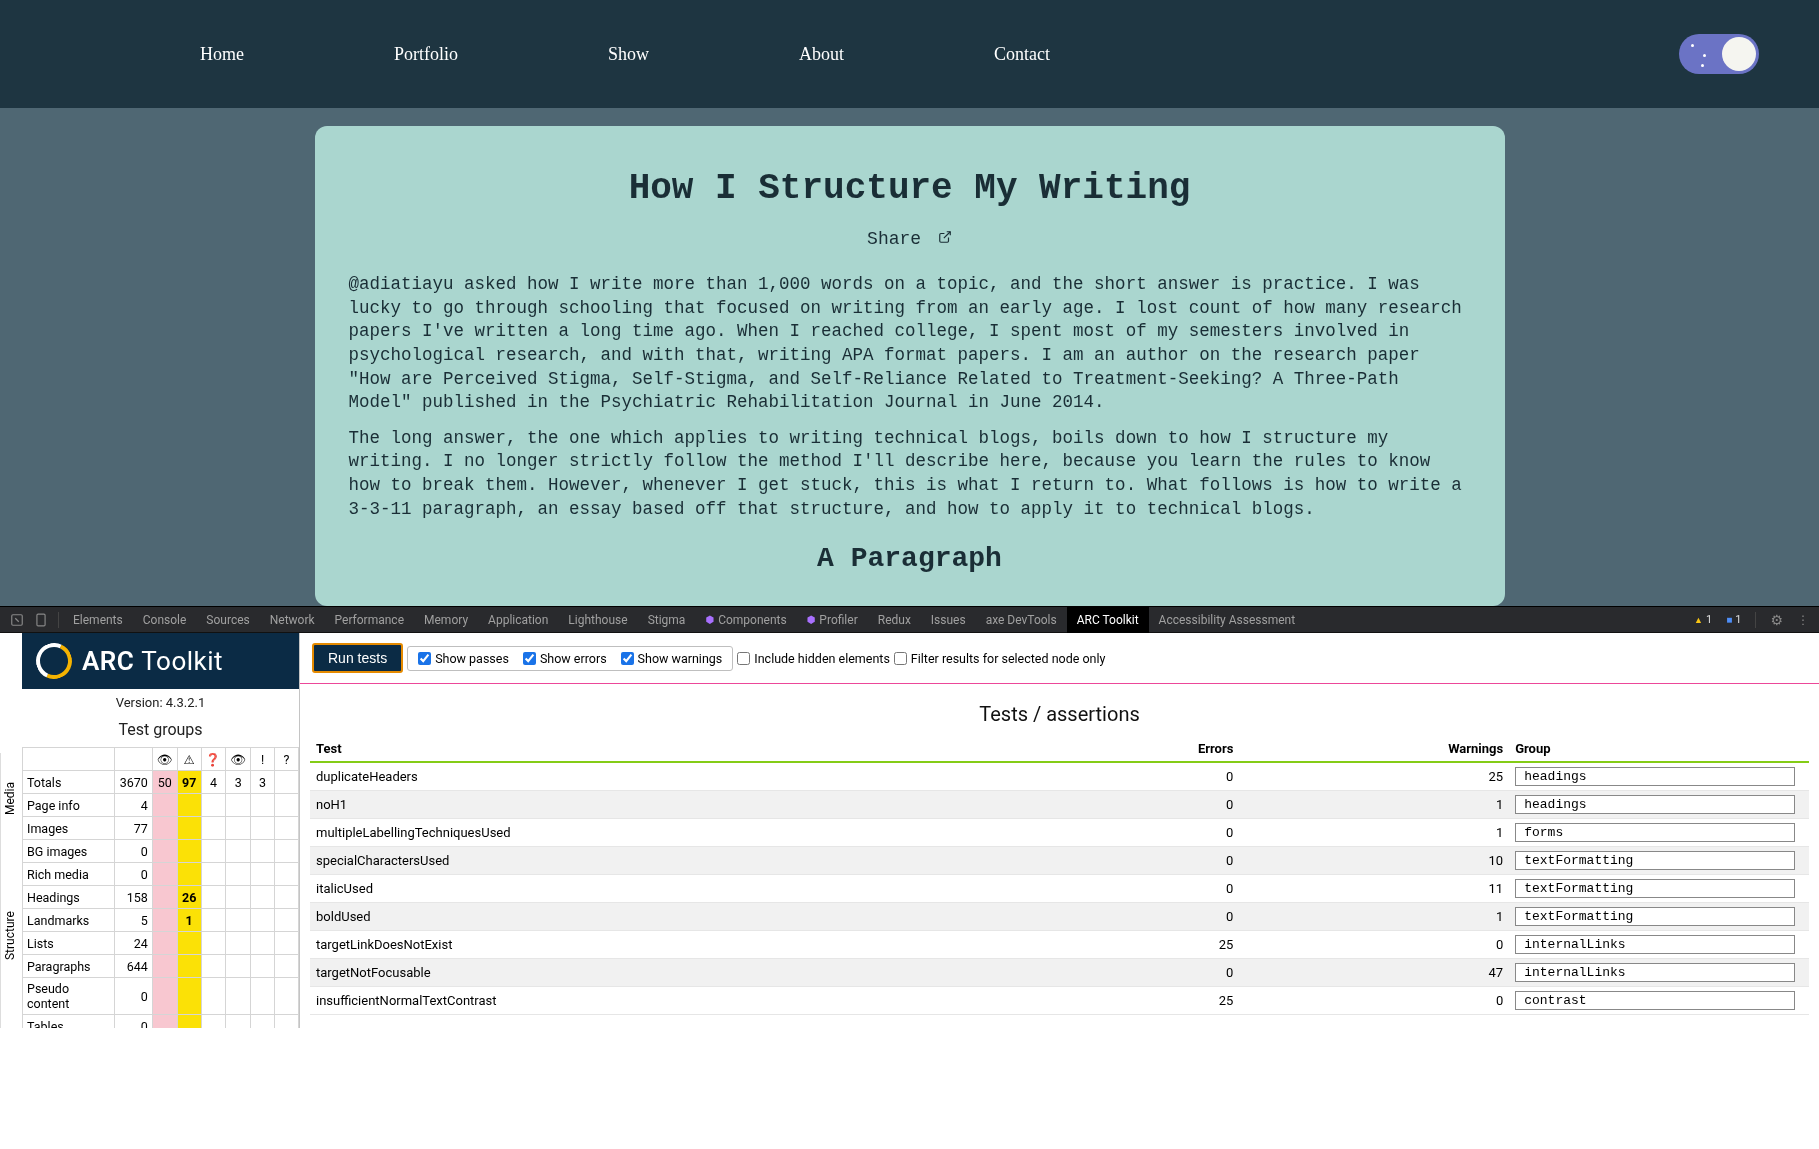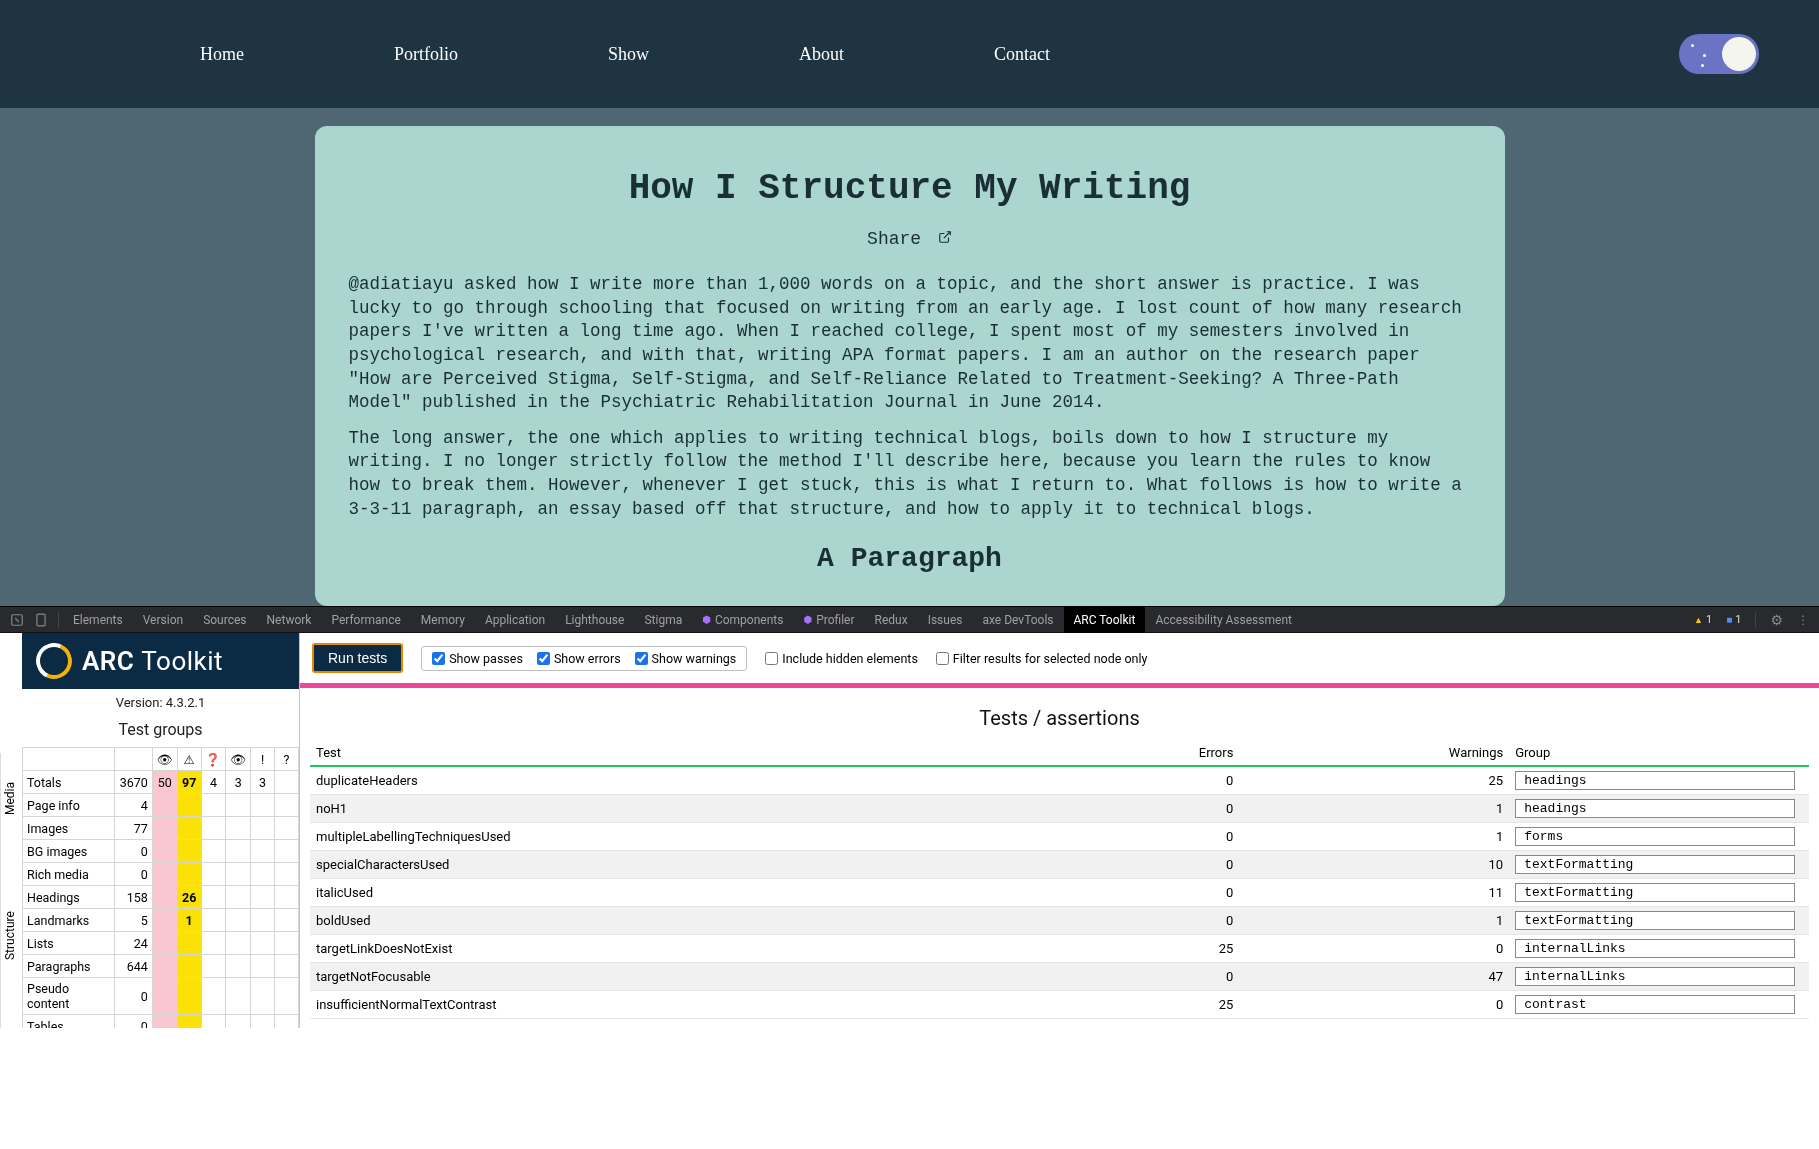--- a/index.html
+++ b/index.html
@@ -59,30 +59,30 @@
 .tg-table .lbl { width: 92px; }
 .tg-table .num { text-align: right; width: 38px; }
 .tg-table .c { text-align: center; width: 24px; }
 .col-pink { background: #f8c7d0; }
 .col-yellow { background: #fbe106; }
 .cell-yellow { background: #fbe106; font-weight: bold; text-align: center; }
 .vlabels-col { width: 22px; display: flex; flex-direction: column; }
 
 
 .arc-main { flex: 1; display: flex; flex-direction: column; background: #fff; }
-.arc-toolbar { display: flex; align-items: center; gap: 18px; padding: 10px 12px; border-bottom: 5px solid #ec4899; flex-wrap: wrap; }
+.arc-toolbar { display: flex; align-items: center; gap: 4px; padding: 10px 12px; border-bottom: 1px solid #ec4899; flex-wrap: wrap; }
 .run-btn { background: #0b2b45; color: #fff; border: 2px solid #e58a00; padding: 5px 14px; font-size: 14px; border-radius: 3px; cursor: pointer; }
 .cbgroup { display: flex; align-items: center; gap: 14px; border: 1px solid #bfbfbf; border-radius: 3px; padding: 4px 10px; font-size: 12.5px; }
 .cb { display: flex; align-items: center; gap: 4px; }
 .cb input { accent-color: #1a73e8; }
 .cbplain { display: flex; align-items: center; gap: 4px; font-size: 12.5px; }
 
 .tests-heading { text-align: center; font-size: 20px; padding: 18px 0 10px; color: #111; }
 .tests-table { width: calc(100% - 20px); margin: 0 10px; border-collapse: collapse; font-size: 13px; }
-.tests-table th { text-align: left; padding: 5px 6px; border-bottom: 2px solid #22c55e; font-weight: 400; }
+.tests-table th { text-align: left; padding: 5px 6px; border-bottom: 2px solid #84cc16; font-weight: 700; }
 .tests-table th.r { text-align: right; }
 .tests-table td { padding: 4px 6px; border-bottom: 1px solid #e6e6e6; }
 .tests-table tr:nth-child(even) td { background: #f1f1f1; }
 .tests-table td.r { text-align: right; }
 .group-pill { display: inline-block; border: 1px solid #888; padding: 1px 8px; font-family: "Courier New", monospace; font-size: 13px; min-width: 280px; background: #fff; }
 </style>
 </head>
 <body>
 
 <header class="site-header">
@@ -131,21 +131,21 @@
         </svg>
     </span>
     <span class="dt-icon">
       <svg width="14" height="14" viewBox="0 0 24 24" stroke="#888" fill="none" stroke-width="2">
           <rect x="5" y="2" width="14" height="20" rx="2"></rect>
         </svg>
     </span>
     <span class="dt-sep"></span>
     <div id="dt-tabs" style="display: flex;">
         <div class="dt-tab">Elements</div>
-        <div class="dt-tab">Version</div>
+        <div class="dt-tab">Console</div>
         <div class="dt-tab">Sources</div>
         <div class="dt-tab">Network</div>
         <div class="dt-tab">Performance</div>
         <div class="dt-tab">Memory</div>
         <div class="dt-tab">Application</div>
         <div class="dt-tab">Lighthouse</div>
         <div class="dt-tab">Stigma</div>
         <div class="dt-tab violet">Components</div>
         <div class="dt-tab violet">Profiler</div>
         <div class="dt-tab">Redux</div>

